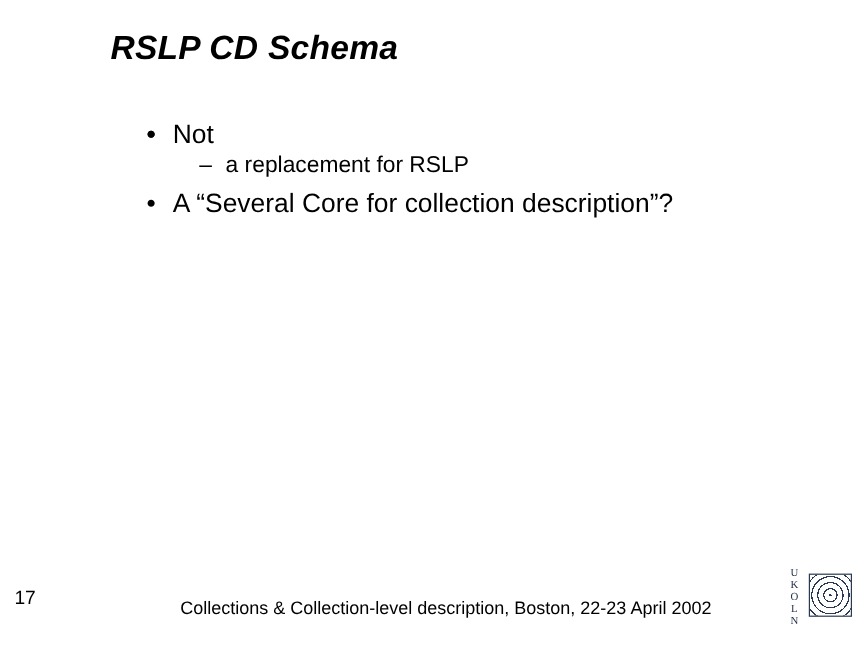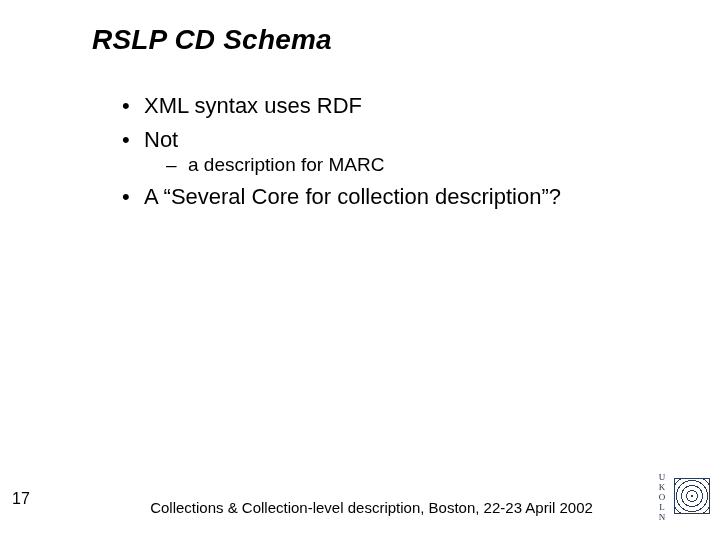--- a/index.html
+++ b/index.html
@@ -123,27 +123,26 @@
 </head>
 <body>
 
 <div class="slide">
 
   <div class="title">RSLP CD Schema</div>
 
   <div class="body">
     <ul class="b1">
       <li>
-        <span>XML syntax uses RDF</span>
       </li>
       <li>
         <span>Not</span>
         <ul class="b2">
           <li>
-            <span>a description for MARC</span>
+            <span>a replacement for RSLP</span>
           </li>
         </ul>
       </li>
       <li>
         <span>A “Several Core for collection description”?</span>
       </li>
     </ul>
   </div>
 
   <div class="page-num">17</div>

